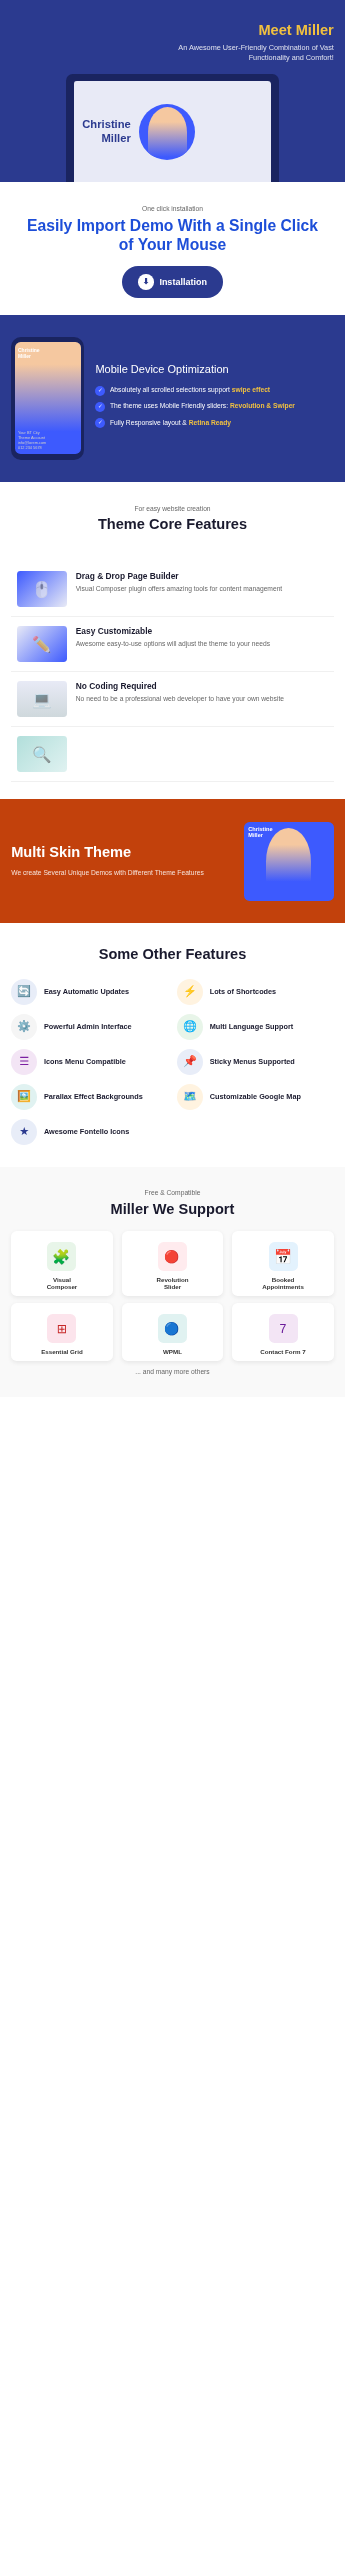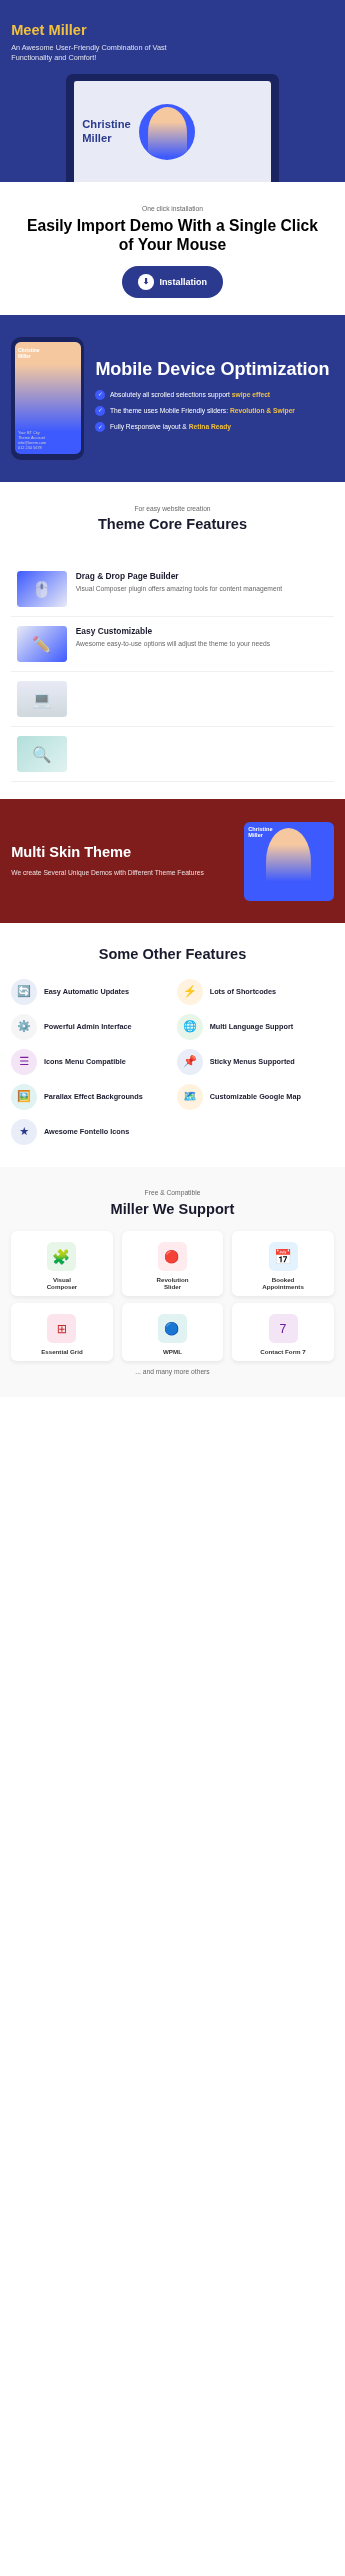--- a/index.html
+++ b/index.html
@@ -8,21 +8,21 @@
       background: #fff;
       width: 345px;
       margin: 0 auto;
       color: #333;
     }
 
     
     .hero {
       background: #2b3a8f;
       padding: 22.4px 11.2px 0;
-      text-align: left;
+      text-align: right;
       color: white;
     }
     .hero-title {
       font-size: 14.6px;
       font-weight: 300;
       margin-bottom: 4.5px;
     }
     .hero-title span {
       font-weight: 700;
       color: #f0c040;
@@ -105,21 +105,21 @@
     }
     .section-eyebrow {
       font-size: 6.7px;
       color: #666;
       margin-bottom: 5.6px;
       text-transform: none;
     }
     .import-title {
       font-size: 15.7px;
       font-weight: 700;
-      color: #000000;
+      color: #1d4ed8;
       line-height: 1.2;
       margin-bottom: 11.2px;
     }
     .install-btn {
       display: inline-flex;
       align-items: center;
       gap: 5.6px;
       background: #2b3a8f;
       color: white;
       padding: 7.9px 15.7px;
@@ -182,22 +182,22 @@
       position: absolute;
       bottom: 4.5px;
       left: 3.4px;
       font-size: 3.9px;
       color: #ccc;
     }
     .mobile-text {
       flex: 1;
     }
     .mobile-text h2 {
-      font-size: 18px;
-      font-weight: 700;
+      font-size: 11px;
+      font-weight: 400;
       margin-bottom: 9px;
       line-height: 1.2;
     }
     .mobile-feature {
       display: flex;
       align-items: flex-start;
       gap: 4.5px;
       margin-bottom: 5.6px;
       font-size: 6.7px;
       line-height: 1.4;
@@ -264,21 +264,21 @@
       margin-bottom: 2.8px;
     }
     .feature-text p {
       font-size: 6.7px;
       color: #666;
       line-height: 1.5;
     }
 
     
     .multiskin-section {
-      background: #7f1d1d;
+      background: #c2410c;
       padding: 22.4px 11.2px;
       display: flex;
       align-items: center;
       gap: 11.2px;
       color: white;
     }
     .multiskin-text {
       flex: 1;
     }
     .multiskin-text h2 {
@@ -510,20 +510,24 @@
     <div class="feature-text">
       <h3>Easy Customizable</h3>
       <p>Awesome easy-to-use options will adjust the theme to your needs</p>
     </div>
   </div>
 
   <div class="feature-card">
     <div class="feature-thumb thumb-no-code">
       <span class="thumb-icon">💻</span>
     </div>
+    <div class="feature-text">
+      <h3>No Coding Required</h3>
+      <p>No need to be a professional web developer to have your own website</p>
+    </div>
   </div>
 
   <div class="feature-card">
     <div class="feature-thumb thumb-seo">
       <span class="thumb-icon">🔍</span>
     </div>
   </div>
 </section>
 
 <section class="multiskin-section">

